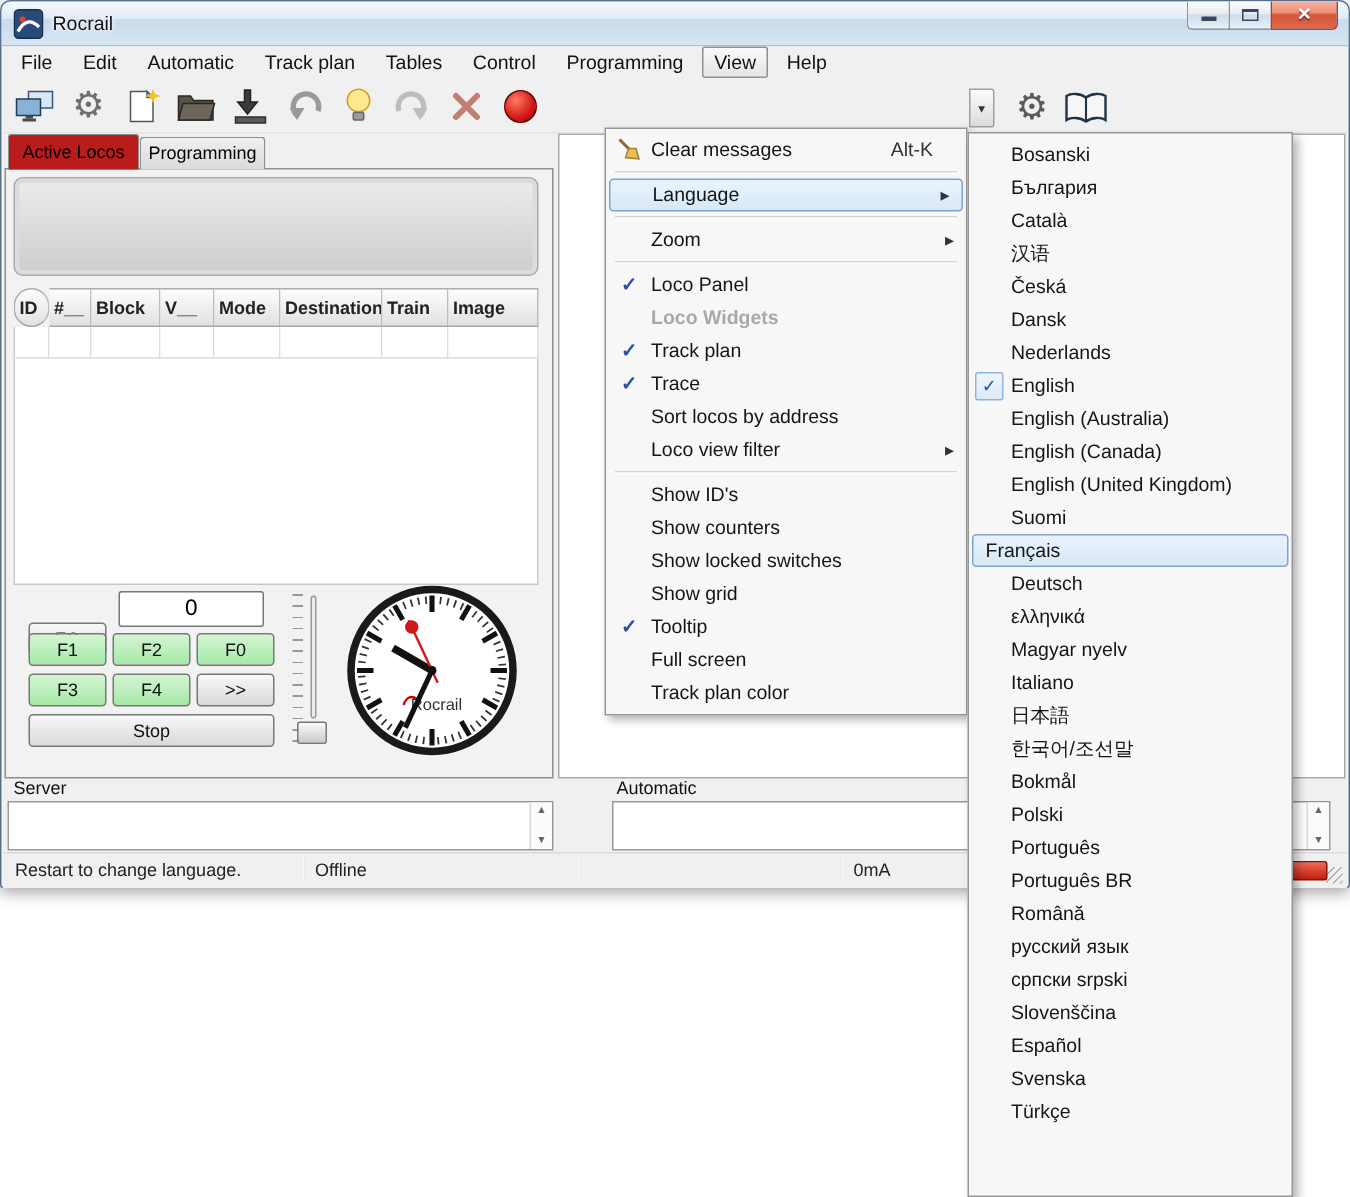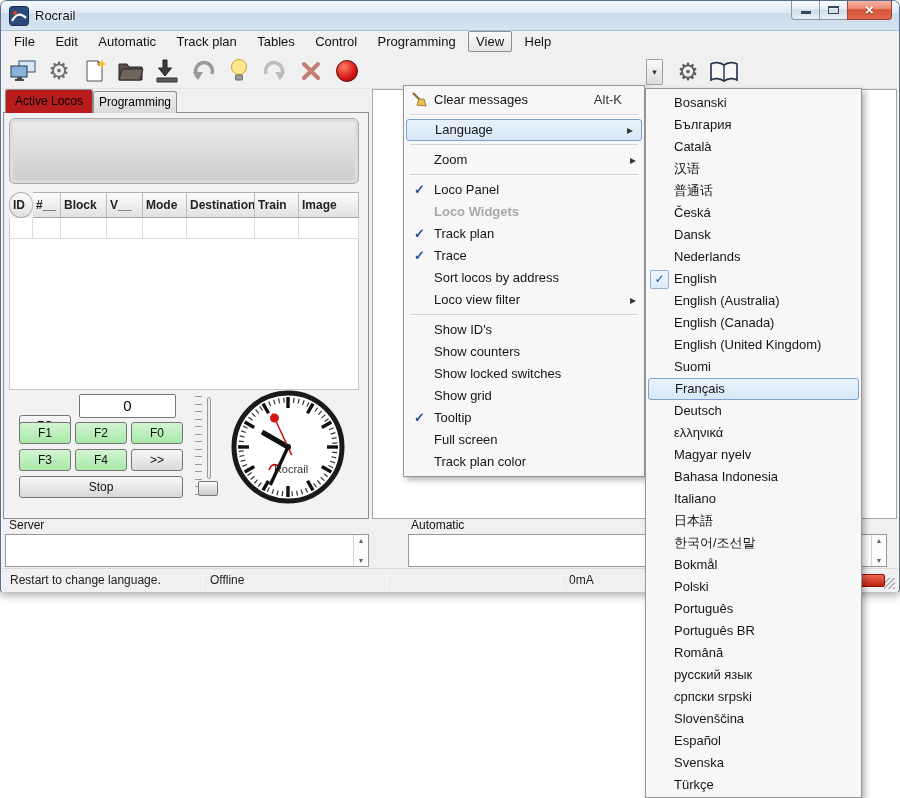--- a/index.html
+++ b/index.html
@@ -95,21 +95,21 @@
 
   
   .menu { position:absolute; background:#f7f7f7; border:1px solid #979797; box-shadow:3px 3px 6px rgba(0,0,0,.3); padding:3px 0; }
   #view-menu { left:403px; top:51px; width:242px; z-index:30;margin-top:34px; }
   #lang-menu { left:645px; top:88px; width:217px; height:710px; z-index:31; }
   .menu-item { position:relative; height:22px; line-height:22px; padding-left:30px; font-size:13px; color:#151515; white-space:nowrap; }
   #lang-menu .menu-item { padding-left:28px; }
   .menu-item.disabled { color:#a8a8a8;font-weight:bold; }
   .menu-item.highlighted { margin:0 2px; padding-left:28px; height:22px; line-height:20px;
         border:1px solid #7da2ce; border-radius:3px; background:linear-gradient(#eaf3fc,#d7e8f8); }
-  #lang-menu .menu-item.highlighted { padding-left:26px; }
+  #lang-menu .menu-item.highlighted { padding-left:8px; }
   .menu-item.submenu::after { content:"\25B8"; position:absolute; right:8px; top:0; font-size:12px; color:#333; }
   #view-menu .menu-item.checked::before { content:"\2713"; position:absolute; left:10px; top:0; color:#2a52a0; font-weight:bold; font-size:13px; }
   #lang-menu .menu-item.checked::before { content:"\2713"; position:absolute; left:4px; top:2px; width:17px; height:17px; line-height:16px;
         text-align:center; font-size:12px; color:#1e56a0; border:1px solid #90b4d8; border-radius:2px;
         background:linear-gradient(#eef5fc,#dcebf8); }
   .mi-shortcut { position:absolute; right:22px; top:0; color:#333; }
   .menu-sep { height:0; border-top:1px solid #d2d2d2; border-bottom:1px solid #fbfbfb; margin:3px 6px; }
   .broom-svg { display:none; position:absolute; left:7px; top:3px; }
   .menu-item.icon_broom .broom-svg { display:block; }
 </style>
@@ -469,23 +469,20 @@
       </div>
 
       <div class="menu-item">
         <span class="mi-label">Català</span>
       </div>
 
       <div class="menu-item">
         <span class="mi-label">汉语</span>
       </div>
 
-      <div class="menu-item">
-        <span class="mi-label">普通话</span>
-      </div>
 
       <div class="menu-item">
         <span class="mi-label">Česká</span>
       </div>
 
       <div class="menu-item">
         <span class="mi-label">Dansk</span>
       </div>
 
       <div class="menu-item">
@@ -521,23 +518,20 @@
       </div>
 
       <div class="menu-item">
         <span class="mi-label">ελληνικά</span>
       </div>
 
       <div class="menu-item">
         <span class="mi-label">Magyar nyelv</span>
       </div>
 
-      <div class="menu-item">
-        <span class="mi-label">Bahasa Indonesia</span>
-      </div>
 
       <div class="menu-item">
         <span class="mi-label">Italiano</span>
       </div>
 
       <div class="menu-item">
         <span class="mi-label">日本語</span>
       </div>
 
       <div class="menu-item">

